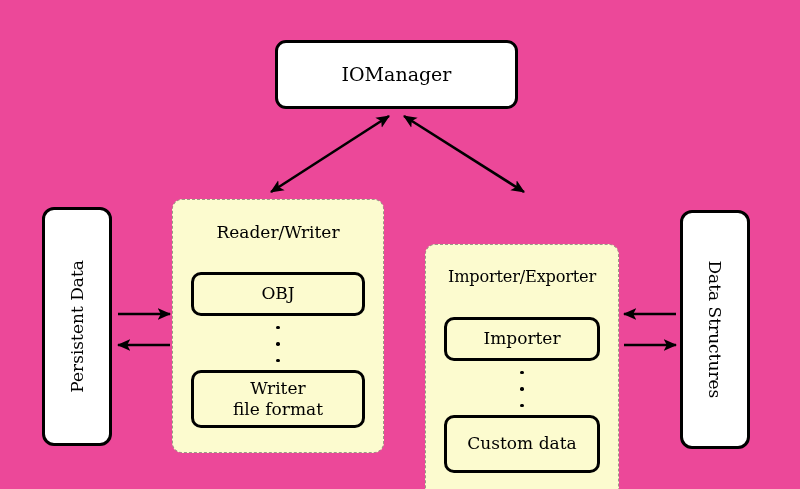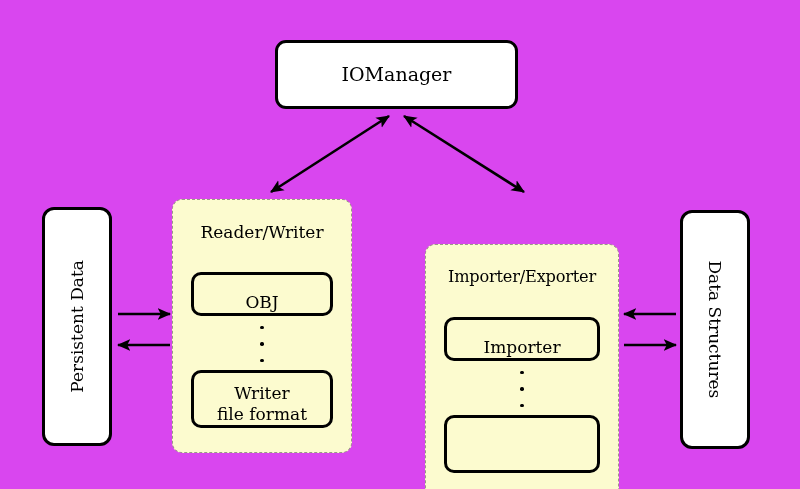--- a/index.html
+++ b/index.html
@@ -4,21 +4,21 @@
 <style>
   html, body {
     margin: 0;
     padding: 0;
     background: #ffffff;
   }
   #canvas {
     position: relative;
     width: 800px;
     height: 489px;
-    background: #d946ef;
+    background: #ec4899;
     overflow: hidden;
     font-family: "DejaVu Serif", "Liberation Serif", serif;
     color: #000000;
   }
   .node {
     position: absolute;
     box-sizing: border-box;
     display: flex;
     align-items: center;
     justify-content: center;
@@ -65,21 +65,21 @@
   .group {
     position: absolute;
     box-sizing: border-box;
     background: #fcfbcf;
     border: 1.6px dashed #9a9a86;
     border-radius: 10px;
   }
   #group-reader-writer {
     left: 172px;
     top: 199px;
-    width: 180px;
+    width: 212px;
     height: 254px;
   }
   #group-importer-exporter {
     left: 425px;
     top: 199px;
     width: 194px;
     height: 254px;
     margin-top: 45px;
   }
   .group-title {
@@ -98,21 +98,21 @@
   
   .inner-box {
     position: absolute;
     box-sizing: border-box;
     left: 18px;
     right: 18px;
     border: 3px solid #000000;
     border-radius: 10px;
     background: #fcfbcf;
     display: flex;
-    align-items: flex-end;
+    align-items: center;
     justify-content: center;
     text-align: center;
     font-size: 17px;
     line-height: 1.25;
   }
   .inner-top {
     top: 72px;
     height: 44px;
   }
   .inner-bottom {
@@ -194,21 +194,21 @@
     </div>
 
     <div class="vdots">
       <i></i>
       <i></i>
       <i></i>
     </div>
 
     <div class="inner-box inner-bottom">
       <span>
-        <br>
+        <span>Custom data</span><br>
       </span>
     </div>
   </div>
 
   <svg id="arrows" viewBox="0 0 800 489">
     <defs>
       <marker id="ah-end" viewBox="0 0 10 10" refX="9.2" refY="5" markerWidth="5.2" markerHeight="5.2" orient="auto-start-reverse">
         <path d="M 0 0.6 L 10 5 L 0 9.4 L 2.4 5 Z" fill="#000000"></path>
       </marker>
       <marker id="ah-start" viewBox="0 0 10 10" refX="9.2" refY="5" markerWidth="5.2" markerHeight="5.2" orient="auto-start-reverse">

